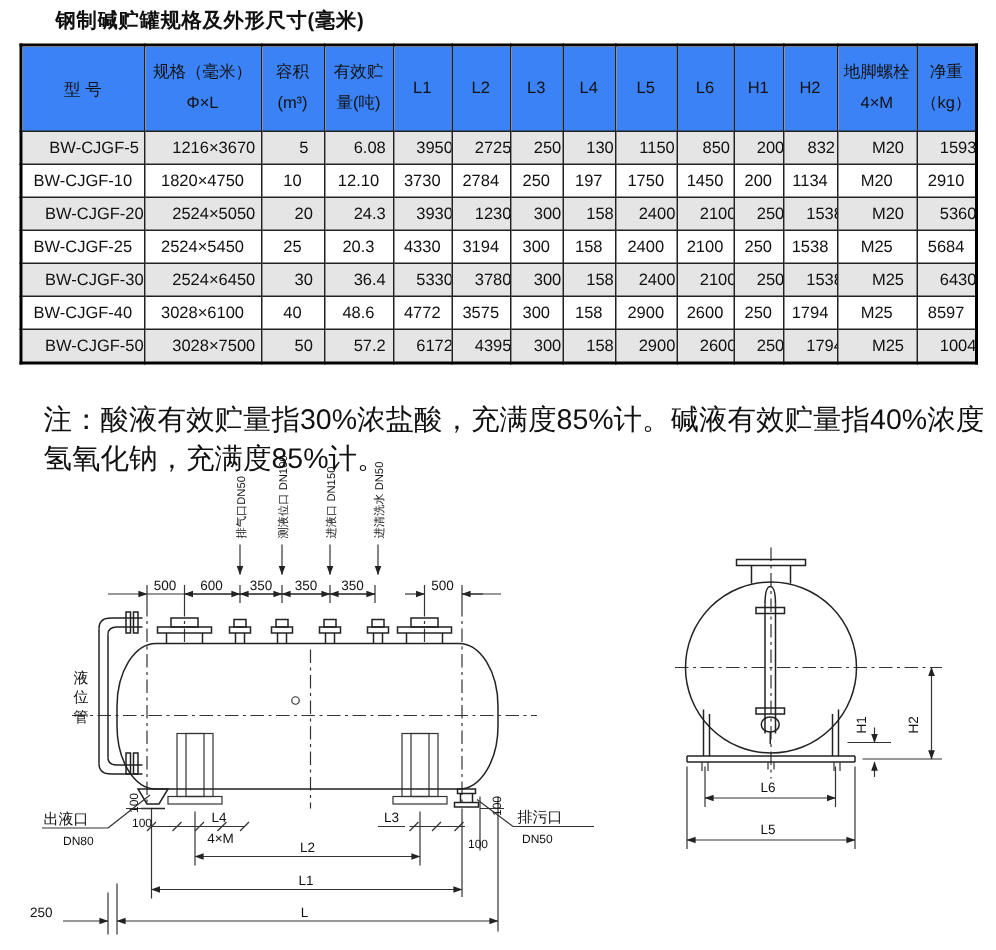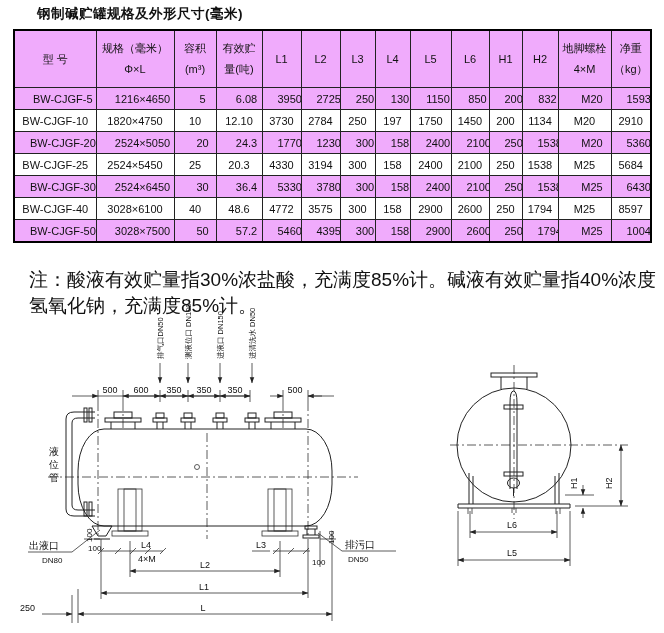--- a/index.html
+++ b/index.html
@@ -3,23 +3,23 @@
 <meta charset="utf-8">
 <style>
   html,body{margin:0;padding:0;background:#fff;}
   #page{position:relative;width:664px;height:633px;background:#ffffff;
         font-family:"Liberation Sans","DejaVu Sans",sans-serif;color:#111;overflow:hidden;}
   #doc-title{position:absolute;left:37px;top:5px;font-size:13.5px;font-weight:700;letter-spacing:.5px;}
   #spec-table{position:absolute;left:13px;top:29px;width:637px;border-collapse:collapse;
               table-layout:fixed;border:2px solid #000;}
   #spec-table th,#spec-table td{border:1px solid #222;text-align:center;vertical-align:middle;
               font-size:11px;font-weight:400;padding:1px 0;overflow:hidden;white-space:nowrap;}
-  #spec-table thead th{height:54px;background:#f0abfc;}
+  #spec-table thead th{height:54px;background:#3b82f6;}
   #spec-table tbody td{height:19px;background:#ffffff;}
-  #spec-table tbody tr.alt td{background:#f0abfc;padding-left:15px;}
+  #spec-table tbody tr.alt td{background:#e5e5e5;padding-left:15px;}
   .h2line{line-height:1.9;}
   #table-note{position:absolute;left:29px;top:267px;font-size:19px;}
   #drawing-svg{position:absolute;left:0;top:299px;}
   svg text{fill:#111;font-family:"Liberation Sans","DejaVu Sans",sans-serif;}
   .ln{stroke:#222;stroke-width:1;fill:none;}
   .thin{stroke:#333;stroke-width:.8;fill:none;}
   .cl{stroke:#333;stroke-width:.8;fill:none;stroke-dasharray:9 3 2 3;}
   .dimtxt{font-size:9px;}
   .small{font-size:8px;}
 </style>
@@ -76,21 +76,21 @@
         </th>
         <th>
           <div class="h2line">净重</div>
           <div class="h2line">（kg）</div>
         </th>
       </tr>
     </thead>
     <tbody>
         <tr class="alt">
           <td>BW-CJGF-5</td>
-          <td>1216×4650</td>
+          <td>1216×3670</td>
           <td>5</td>
           <td>6.08</td>
           <td>3950</td>
           <td>2725</td>
           <td>250</td>
           <td>130</td>
           <td>1150</td>
           <td>850</td>
           <td>200</td>
           <td>832</td>
@@ -111,21 +111,21 @@
           <td>200</td>
           <td>1134</td>
           <td>M20</td>
           <td>2910</td>
         </tr>
         <tr class="alt">
           <td>BW-CJGF-20</td>
           <td>2524×5050</td>
           <td>20</td>
           <td>24.3</td>
-          <td>1770</td>
+          <td>3930</td>
           <td>1230</td>
           <td>300</td>
           <td>158</td>
           <td>2400</td>
           <td>2100</td>
           <td>250</td>
           <td>1538</td>
           <td>M20</td>
           <td>5360</td>
         </tr>
@@ -175,21 +175,21 @@
           <td>250</td>
           <td>1794</td>
           <td>M25</td>
           <td>8597</td>
         </tr>
         <tr class="alt">
           <td>BW-CJGF-50</td>
           <td>3028×7500</td>
           <td>50</td>
           <td>57.2</td>
-          <td>5460</td>
+          <td>6172</td>
           <td>4395</td>
           <td>300</td>
           <td>158</td>
           <td>2900</td>
           <td>2600</td>
           <td>250</td>
           <td>1794</td>
           <td>M25</td>
           <td>10042</td>
         </tr>

